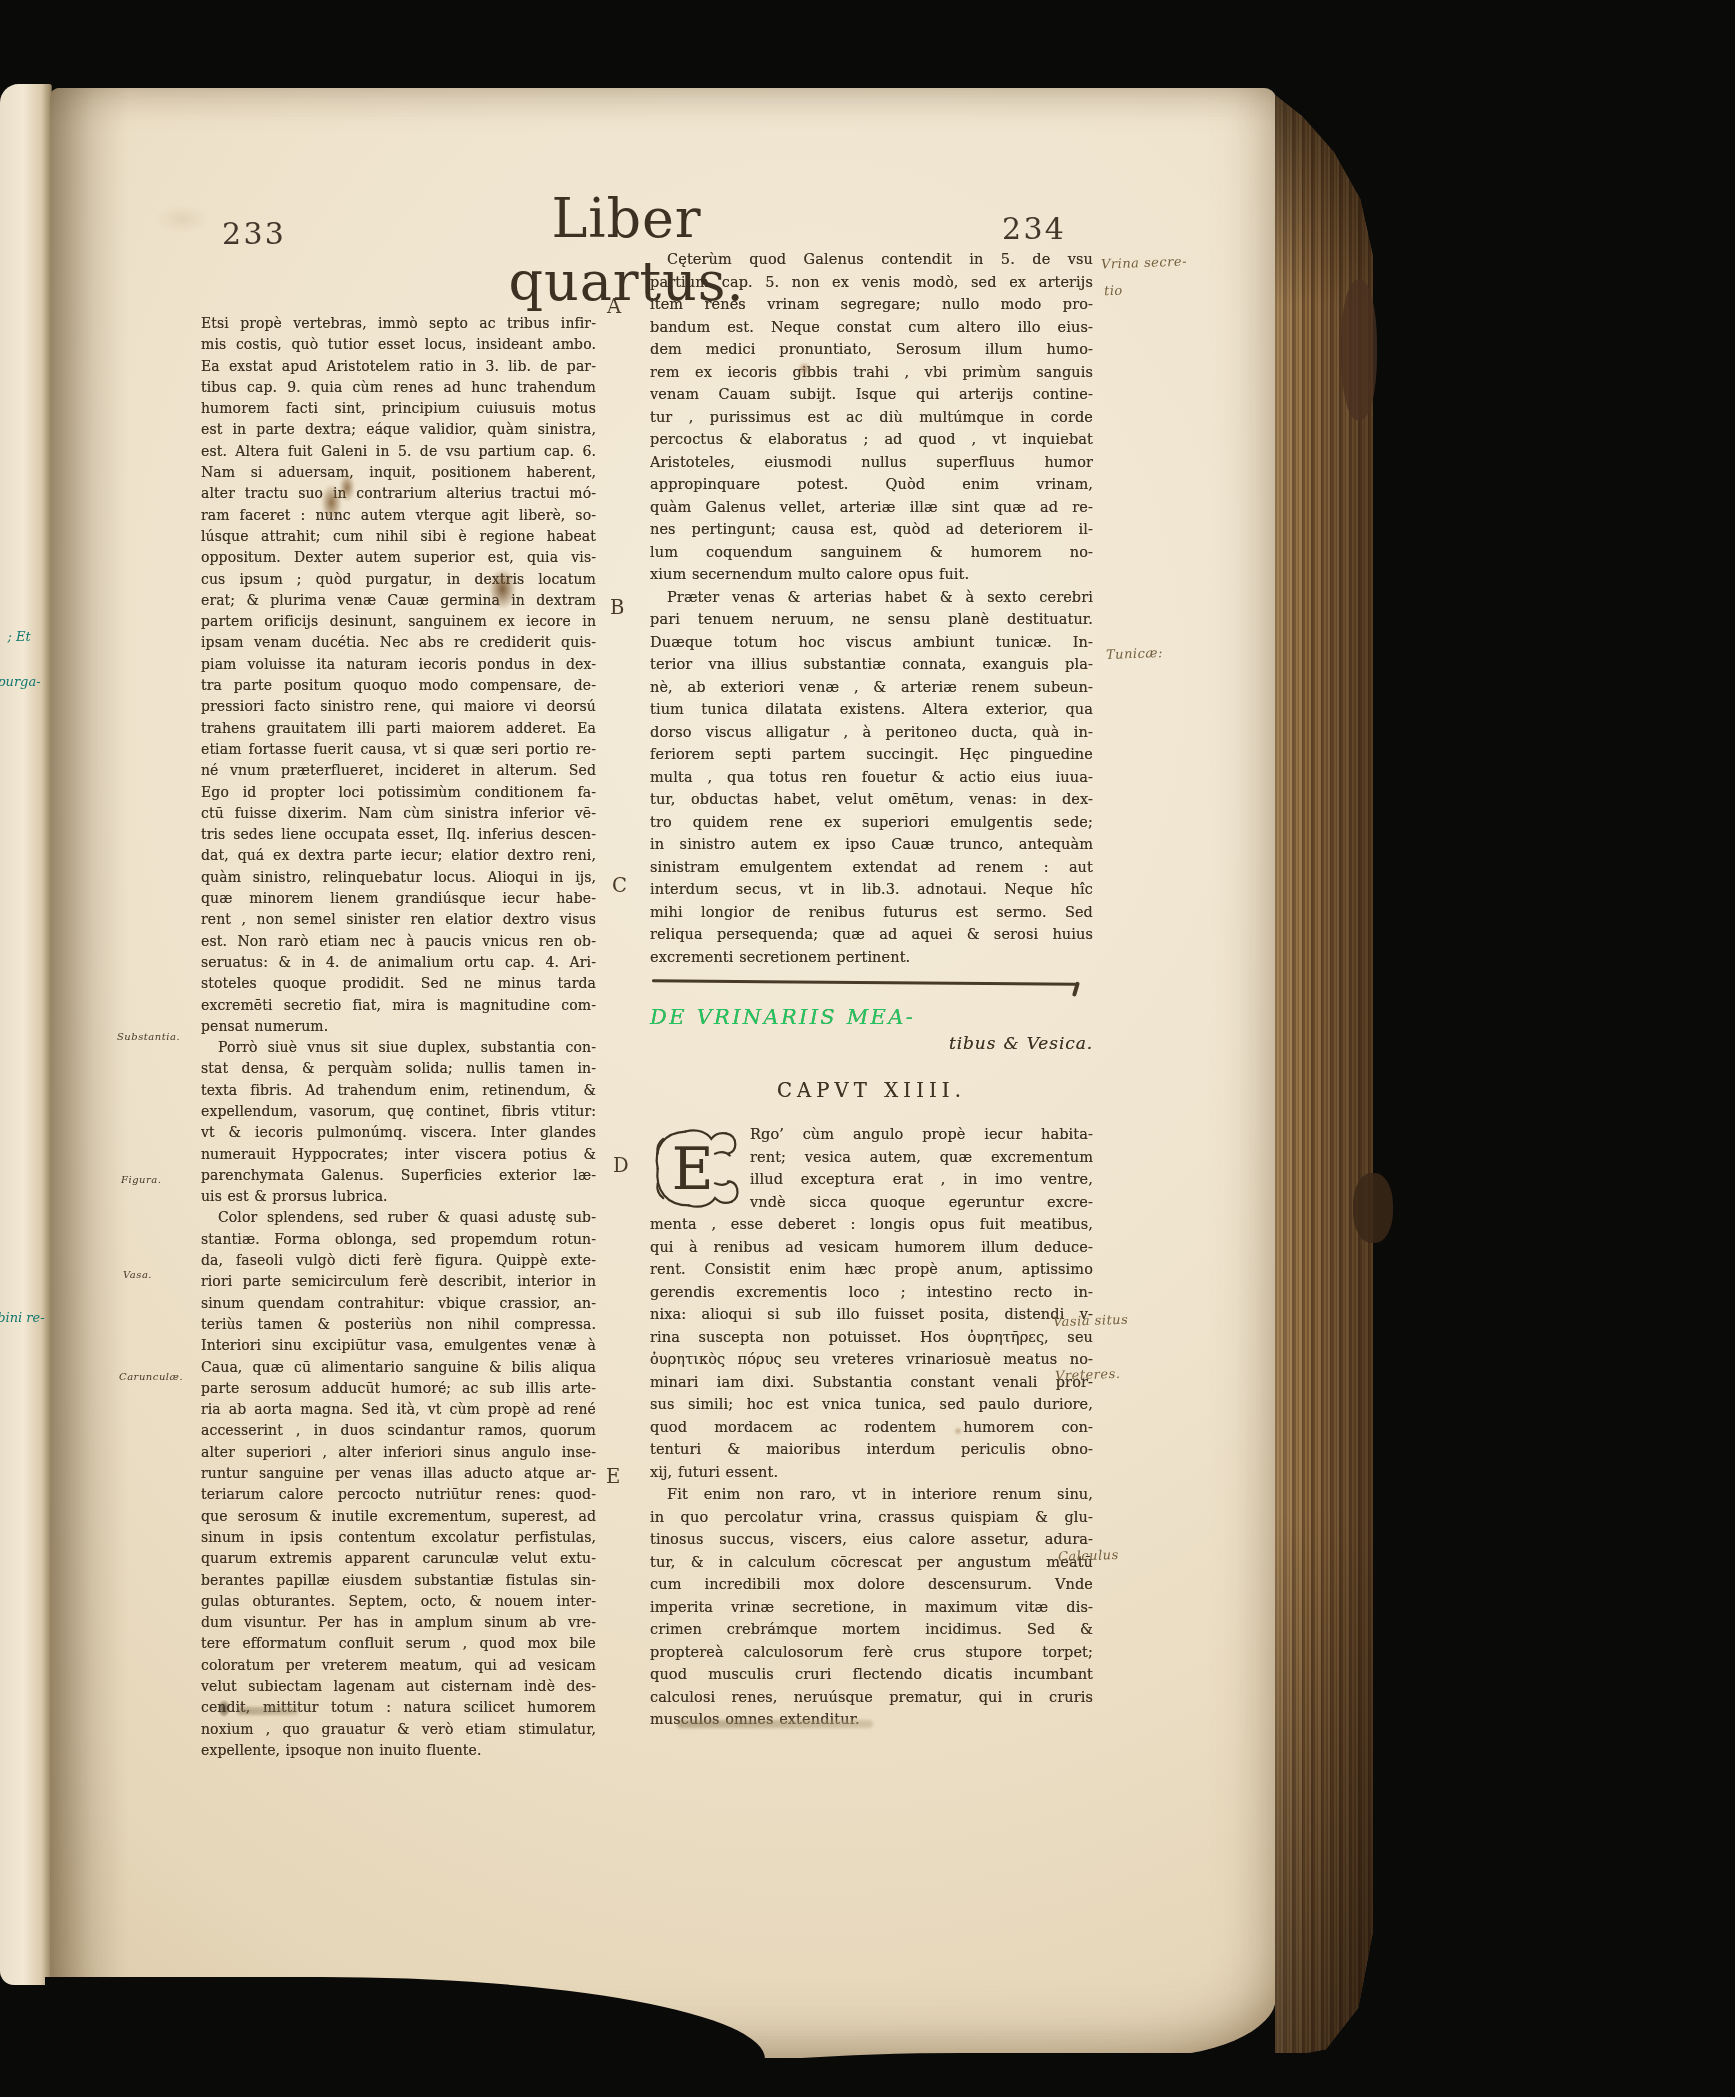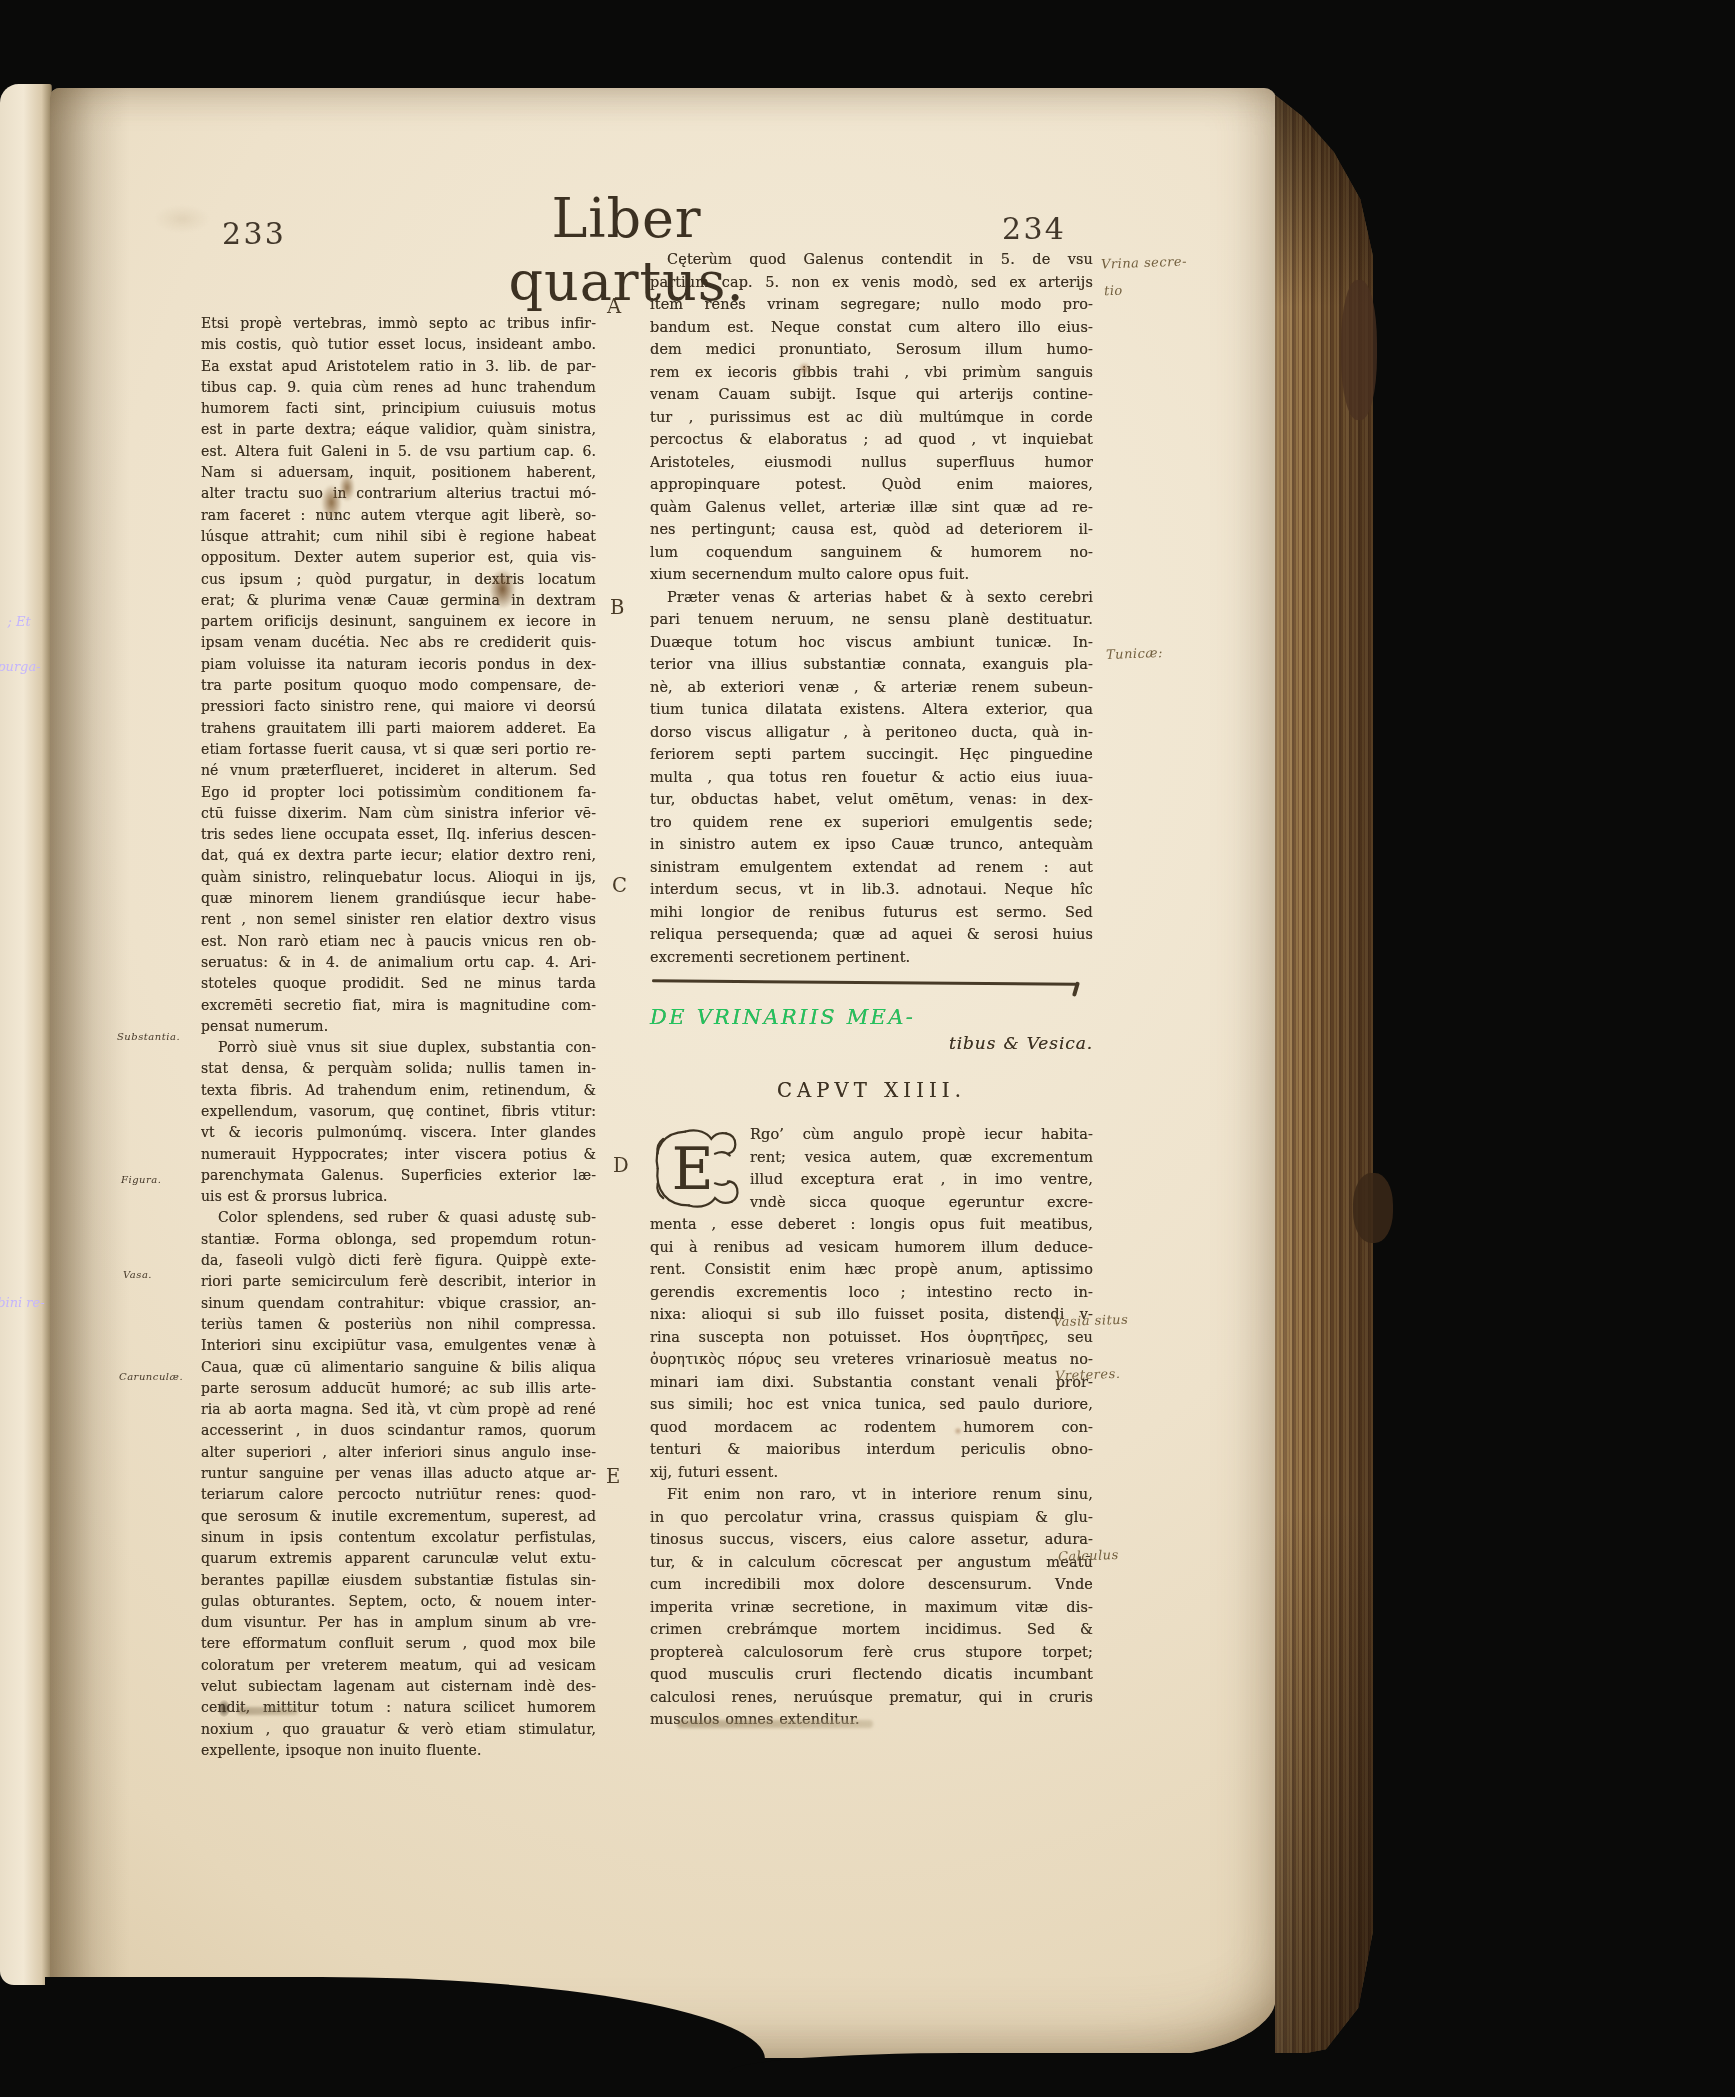--- a/index.html
+++ b/index.html
@@ -77,21 +77,21 @@
 
   .hnote { position:absolute; font-style:italic; font-size:13px; color:#73603f;
            transform:rotate(-2deg); letter-spacing:0.5px; }
   #hn-1 { left:1101px; top:255px; }
   #hn-2 { left:1104px; top:283px; }
   #hn-3 { left:1106px; top:646px; }
   #hn-4 { left:1053px; top:1313px; }
   #hn-5 { left:1055px; top:1367px; }
   #hn-6 { left:1058px; top:1548px; }
 
-  .frag { position:absolute; font-style:italic; font-size:13px; color:#c4b5fd; }
+  .frag { position:absolute; font-style:italic; font-size:13px; color:#0f766e;margin-top:15px; }
   #fr-1 { left:7.5px; top:614px; }
   #fr-2 { left:-2.8px; top:659px; }
   #fr-3 { left:-2.8px; top:1295px; }
 
   
   .stain { position:absolute; border-radius:50%; filter:blur(0.9px); }
   #st-1 { left:321px;  top:484px; width:20.6px;  height:37px;  background:radial-gradient(#7d5a31, rgba(125,90,49,0) 70%); opacity:.85; }
   #st-2 { left:339px;  top:473px; width:16px;  height:29px;  background:radial-gradient(#7d5a31, rgba(125,90,49,0) 70%); opacity:.8; }
   #st-3 { left:489px; top:569px; width:27px;  height:40px;  background:radial-gradient(#6e4c28, rgba(110,76,40,0) 72%); opacity:.9; }
   #st-4 { left:798px; top:362px;  width:13px;  height:13px;  background:radial-gradient(#8a5c33, rgba(138,92,51,0) 70%); opacity:.6; }
@@ -200,21 +200,21 @@
         <div class="line ind">Cęterùm quod Galenus contendit in 5. de vsu</div>
         <div class="line">partium cap. 5. non ex venis modò, sed ex arterijs</div>
         <div class="line">item renes vrinam segregare; nullo modo pro-</div>
         <div class="line">bandum est. Neque constat cum altero illo eius-</div>
         <div class="line">dem medici pronuntiato, Serosum illum humo-</div>
         <div class="line">rem ex iecoris gibbis trahi , vbi primùm sanguis</div>
         <div class="line">venam Cauam subijt. Isque qui arterijs contine-</div>
         <div class="line">tur , purissimus est ac diù multúmque in corde</div>
         <div class="line">percoctus &amp; elaboratus ; ad quod , vt inquiebat</div>
         <div class="line">Aristoteles, eiusmodi nullus superfluus humor</div>
-        <div class="line">appropinquare potest. Quòd enim maiores,</div>
+        <div class="line">appropinquare potest. Quòd enim vrinam,</div>
         <div class="line">quàm Galenus vellet, arteriæ illæ sint quæ ad re-</div>
         <div class="line">nes pertingunt; causa est, quòd ad deteriorem il-</div>
         <div class="line">lum coquendum sanguinem &amp; humorem no-</div>
         <div class="line end">xium secernendum multo calore opus fuit.</div>
         <div class="line ind">Præter venas &amp; arterias habet &amp; à sexto cerebri</div>
         <div class="line">pari tenuem neruum, ne sensu planè destituatur.</div>
         <div class="line">Duæque totum hoc viscus ambiunt tunicæ. In-</div>
         <div class="line">terior vna illius substantiæ connata, exanguis pla-</div>
         <div class="line">nè, ab exteriori venæ , &amp; arteriæ renem subeun-</div>
         <div class="line">tium tunica dilatata existens. Altera exterior, qua</div>

